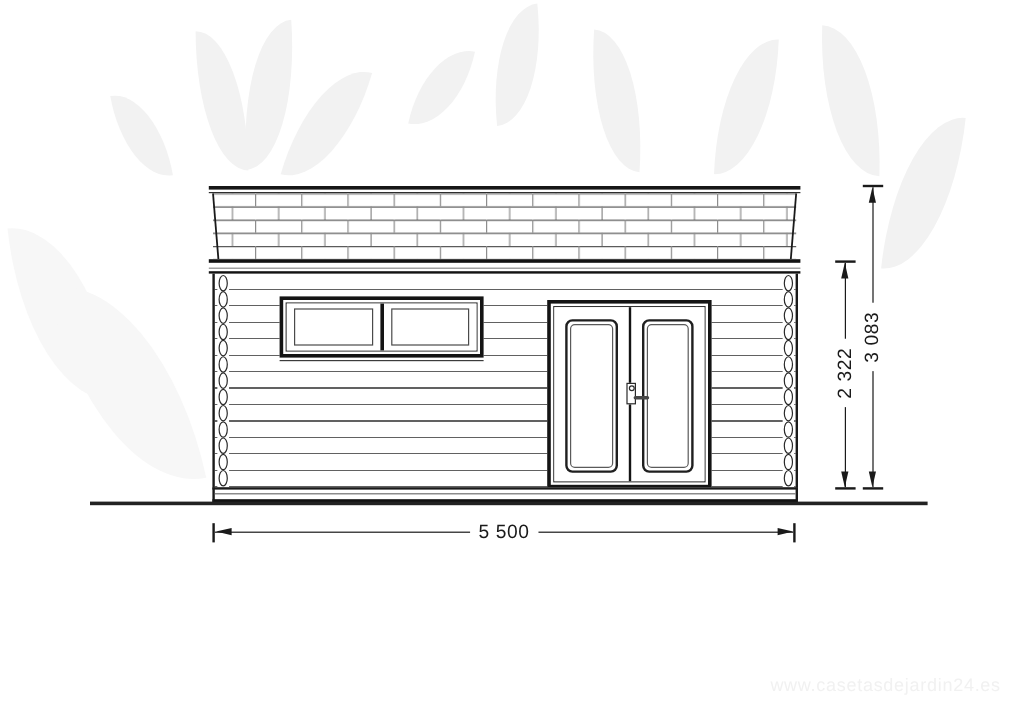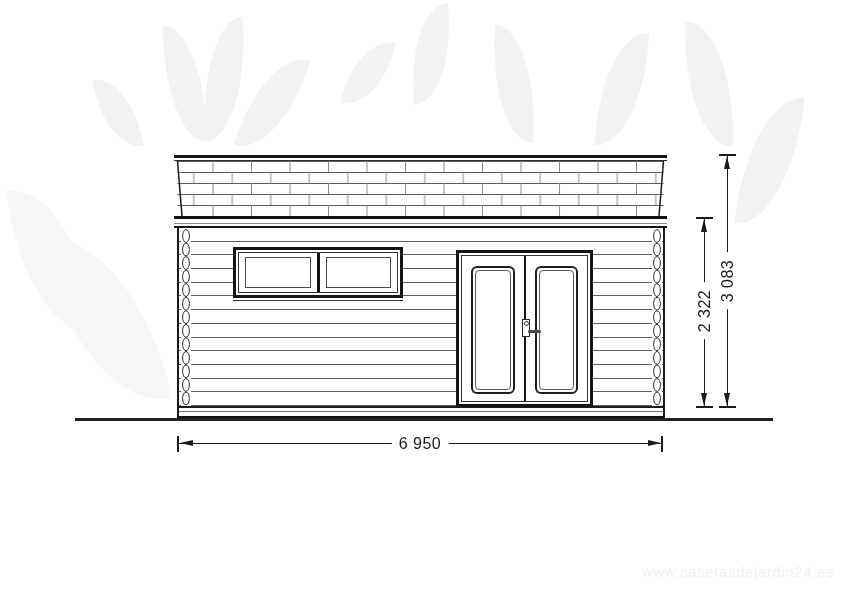--- a/index.html
+++ b/index.html
@@ -190,21 +190,21 @@
     </div>
     <div class="ground-line"></div>
   </div>
 
   <div>
     <div class="tick-v" style="left:177px;top:436px;"></div>
     <div class="tick-v" style="left:661px;top:436px;"></div>
     <div class="dline-h" style="left:179px;top:443px;width:482px;"></div>
     <div class="arr left" style="left:180px;top:440px;"></div>
     <div class="arr right" style="left:648px;top:440px;"></div>
-    <div class="dim-label" style="left:420px;top:444px;">6 950</div>
+    <div class="dim-label" style="left:420px;top:444px;">5 500</div>
   </div>
 
   <div>
     <div class="tick-h" style="left:696px;top:217px;"></div>
     <div class="tick-h" style="left:696px;top:406px;"></div>
     <div class="dline-v" style="left:704px;top:219px;height:187px;"></div>
     <div class="arr up" style="left:701px;top:219px;"></div>
     <div class="arr down" style="left:701px;top:393px;"></div>
     <div class="dim-label vert" style="left:704.5px;top:311px;">2 322</div>
   </div>

